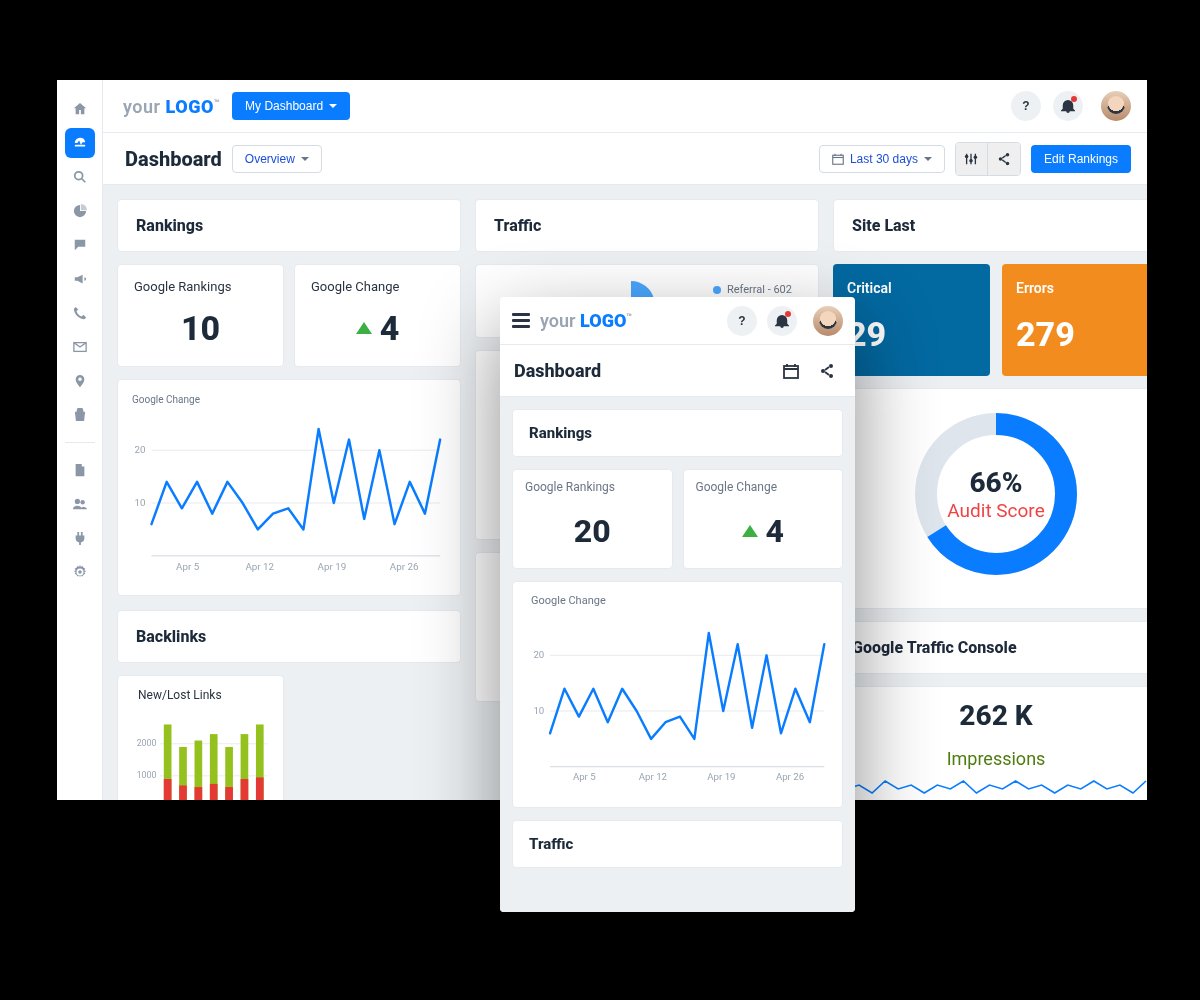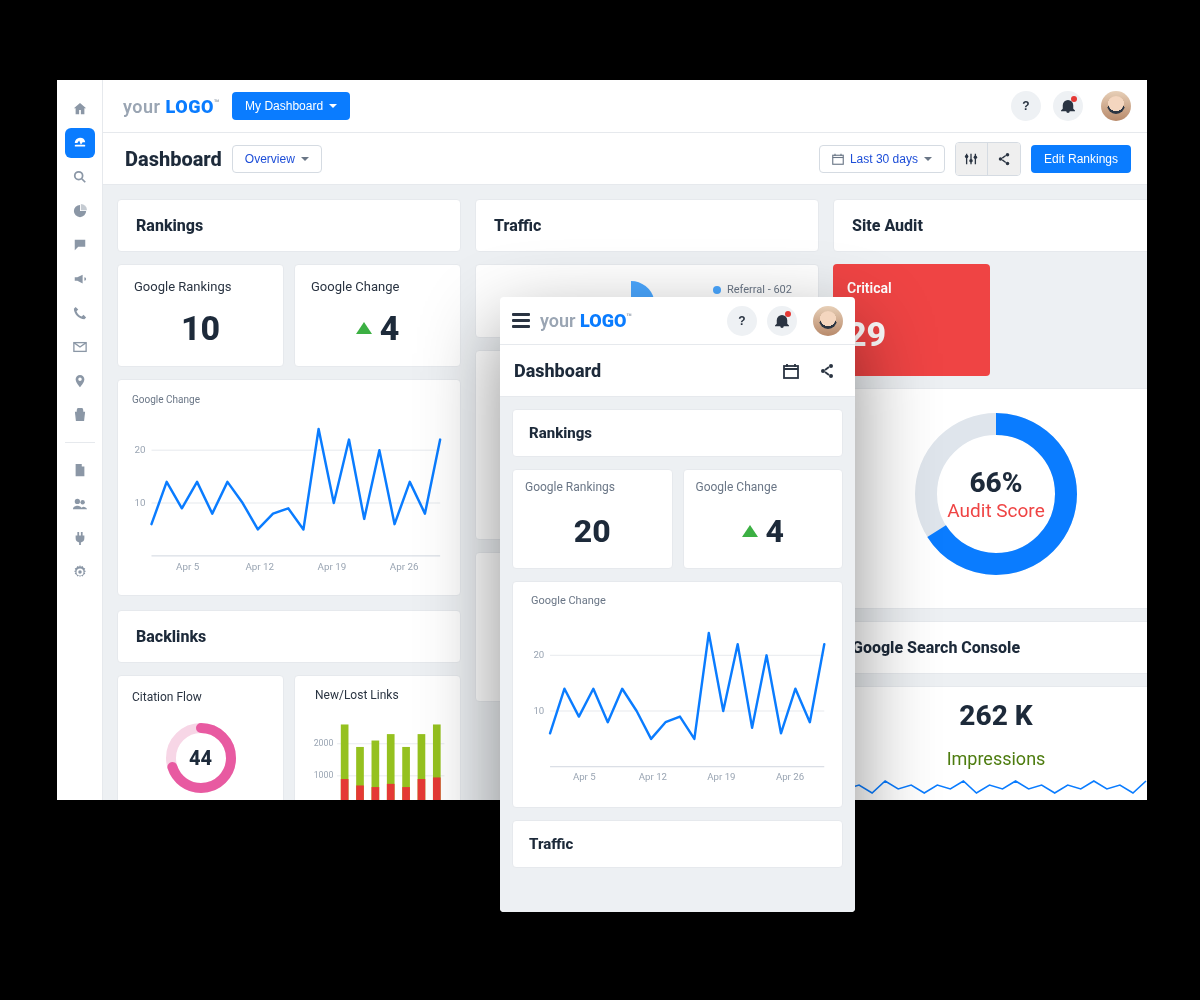--- a/index.html
+++ b/index.html
@@ -152,21 +152,21 @@
   .up-triangle { width:0; height:0; border-left:8px solid transparent; border-right:8px solid transparent; border-bottom:12px solid #3cb043; }
   .mini-chart { padding: 10px 12px 14px 6px; }
   .mini-title { font-size: 10px; color:#6a7686; padding: 4px 8px 6px; }
   .chart-svg { width: 100%; height: 170px; display:block; }
   .axis-text { font-size: 10px; fill:#9aa5b3; }
   .tick { stroke:#e6e9ed; stroke-width:1; }
   .audit-tiles { display:grid; grid-template-columns: 1fr 1fr; gap: 12px; }
   .tile { color:#fff; border-radius:4px; padding: 16px 14px 22px; }
   .tile .l1 { font-size: 14px; font-weight:600; margin-bottom: 18px;}
   .tile .l2 { font-size: 34px; font-weight:800; text-align:left;}
-  .tile.red { background:#ef4444; }
+  .tile.red { background:#0369a1; }
   .tile.orange { background:#f28c1e; }
   .gauge-wrap { display:flex; justify-content:center; padding: 15px 0 24px; }
   .gauge { position:relative; width: 180px; height: 180px; }
   .gauge svg { width:180px; height:180px; transform: rotate(-90deg);}
   .gauge-center { position:absolute; inset:0; display:flex; flex-direction:column; align-items:center; justify-content:center;}
   .gauge-center .p { font-size: 28px; font-weight:800; color:#1d2a3a;}
   .gauge-center .t { font-size: 19px; color:#ef4444;}
   .gsc-stat { text-align:center; padding: 12px 10px 14px;}
   .gsc-stat .big { font-size: 28px; font-weight:800; color:#1d2a3a; }
   .gsc-stat .sub { font-size: 18px; color:#4d7c0f; margin-top:16px;}
@@ -416,32 +416,20 @@
                   <text x="211.75" y="160" text-anchor="middle" class="axis-text">Apr 19</text>
                   <text x="285.25" y="160" text-anchor="middle" class="axis-text">Apr 26</text>
                   <path d="M28 113.6923076923077 L43.473684210526315 70.61538461538461 L58.94736842105263 97.53846153846155 L74.42105263157895 70.61538461538461 L89.89473684210526 102.92307692307692 L105.36842105263158 70.61538461538461 L120.84210526315789 92.15384615384616 L136.31578947368422 119.07692307692308 L151.78947368421052 102.92307692307692 L167.26315789473682 97.53846153846155 L182.73684210526315 119.07692307692308 L198.21052631578948 16.769230769230774 L213.68421052631578 92.15384615384616 L229.1578947368421 27.538461538461533 L244.6315789473684 108.3076923076923 L260.10526315789474 38.30769230769231 L275.57894736842104 113.6923076923077 L291.0526315789474 70.61538461538461 L306.52631578947364 102.92307692307692 L322 27.538461538461533" fill="none" stroke="#0a7cff" stroke-width="2.5" stroke-linejoin="round" stroke-linecap="round"></path>
                 </svg>
             </div>
 
             <div class="card section-header" style="margin-top:2px;">
               <h3>Backlinks</h3>
             </div>
             <div class="row cols2">
-              <div class="card" style="padding:10px 0 0;">
-                <div class="mini-title" style="font-size:12px;color:#2a3442;padding-left:14px;">Citation Flow</div>
-                <div class="cf-wrap">
-                  <div class="cf-gauge">
-                    <svg viewBox="0 0 80 80">
-                      <circle cx="40" cy="40" r="30" fill="none" stroke="#f7d6e6" stroke-width="10"></circle>
-                      <circle cx="40" cy="40" r="30" fill="none" stroke="#e85aa1" stroke-width="10" stroke-dasharray="188.49555921538757" stroke-dashoffset="56.54866776461628" stroke-linecap="round"></circle>
-                    </svg>
-                    <div class="cf-center">44</div>
-                  </div>
-                </div>
-              </div>
               <div class="card nll-card">
                 <div class="mini-title" style="font-size:12px;color:#2a3442;">New/Lost Links</div>
                 <svg class="nll-svg" viewBox="0 0 160 110">
                     <line x1="34" x2="156" y1="69.57142857142857" y2="69.57142857142857" class="tick"></line>
                     <text x="30" y="72.57142857142857" text-anchor="end" class="axis-text">1000</text>
                     <line x1="34" x2="156" y1="33.14285714285714" y2="33.14285714285714" class="tick"></line>
                     <text x="30" y="36.14285714285714" text-anchor="end" class="axis-text">2000</text>
                     <rect x="38.35714285714286" width="8.714285714285714" y="11.285714285714278" height="94.71428571428572" fill="#95c11f"></rect>
                     <rect x="38.35714285714286" width="8.714285714285714" y="73.21428571428572" height="32.78571428571428" fill="#e53935"></rect>
                     <rect x="55.785714285714285" width="8.714285714285714" y="36.78571428571428" height="69.21428571428572" fill="#95c11f"></rect>
@@ -477,44 +465,48 @@
                 <span class="dot"></span>
                   <span>Referral - 602</span>
               </div>
             </div>
             <div class="card" style="height: 190px"></div>
             <div class="card" style="height: 150px"></div>
           </div>
 
           <div class="section-card">
             <div class="card section-header">
-              <h3>Site Audit</h3>
+              <h3>Site Last</h3>
             </div>
             <div class="audit-tiles">
               <div class="tile red">
                 <div class="l1">Critical</div>
                 <div class="l2">29</div>
+              </div>
+              <div class="tile orange">
+                <div class="l1">Errors</div>
+                <div class="l2">279</div>
               </div>
             </div>
             <div class="card">
               <div class="gauge-wrap">
                 <div class="gauge">
                   <svg viewBox="0 0 180 180">
                     <circle cx="90" cy="90" r="70" fill="none" stroke="#dfe5ec" stroke-width="22"></circle>
                     <circle cx="90" cy="90" r="70" fill="none" stroke="#0a7cff" stroke-width="22" stroke-dasharray="439.822971502571" stroke-dashoffset="149.53981031087415" stroke-linecap="butt"></circle>
                   </svg>
                   <div class="gauge-center">
                     <span class="p">66%</span>
                     <span class="t">Audit Score</span>
                   </div>
                 </div>
               </div>
             </div>
             <div class="card section-header">
-              <h3>Google Search Console</h3>
+              <h3>Google Traffic Console</h3>
             </div>
             <div class="card gsc-stat">
               <div class="big">262 K</div>
               <div class="sub">Impressions</div>
               <svg class="sparkline" viewBox="0 0 300 40">
                   <path d="M0 20 L13.043478260869565 16 L26.08695652173913 24 L39.130434782608695 12 L52.17391304347826 20 L65.21739130434783 16 L78.26086956521739 24 L91.30434782608697 16 L104.34782608695652 20 L117.3913043478261 12 L130.43478260869566 24 L143.47826086956522 16 L156.52173913043478 20 L169.56521739130434 12 L182.60869565217394 20 L195.65217391304347 16 L208.69565217391303 24 L221.7391304347826 16 L234.7826086956522 20 L247.82608695652175 12 L260.8695652173913 20 L273.9130434782609 16 L286.95652173913044 24 L300 12" fill="none" stroke="#0a7cff" stroke-width="1.6"></path>
                 </svg>
             </div>
           </div>
         </div>

